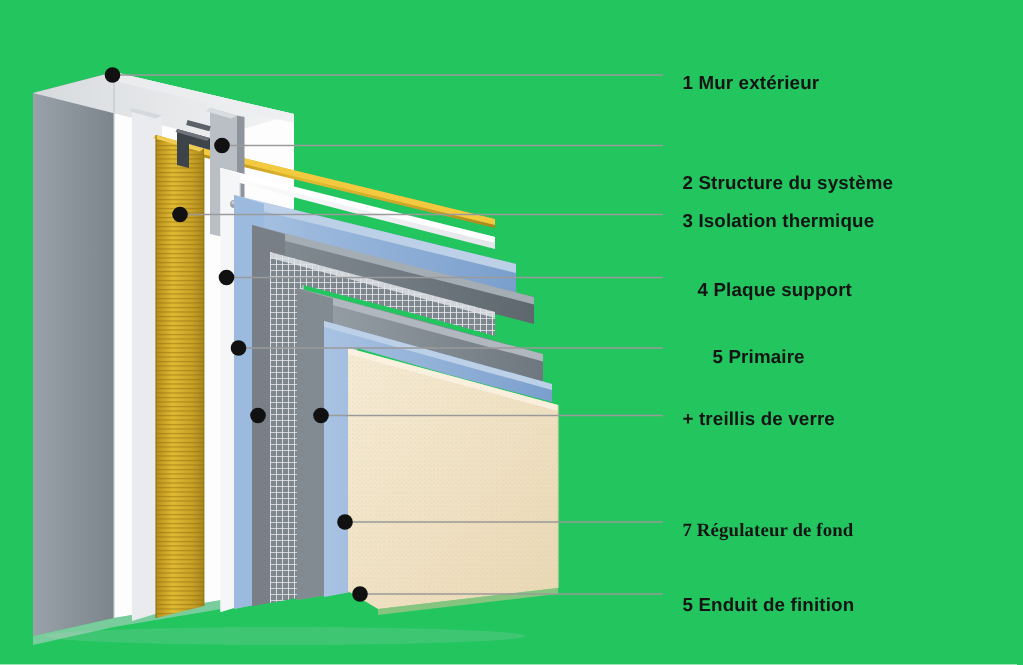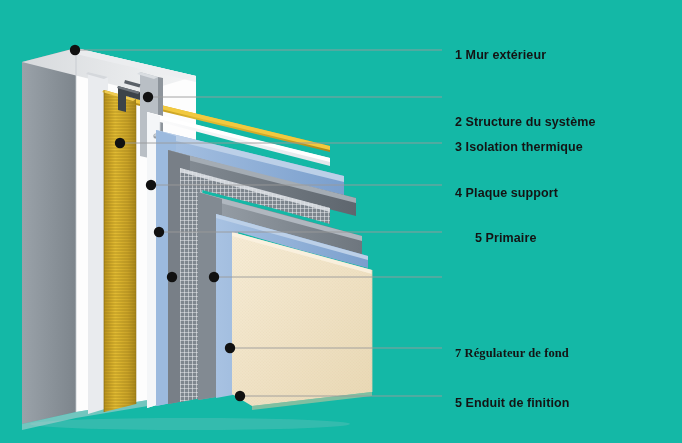--- a/index.html
+++ b/index.html
@@ -2,21 +2,21 @@
 <html><head>
 <meta charset="utf-8">
 <title>ETICS Wall Build-up Diagram</title>
 <style>
   html,body{margin:0;padding:0;background:#ffffff;}
   body{
     width:682px;height:443px;
     font-family:"Liberation Sans", sans-serif;
     overflow:hidden;position:relative;
   }
-  #stage{position:absolute;inset:0;width:682px;height:443px;background:#14b8a6;}
+  #stage{position:absolute;inset:0;width:682px;height:443px;background:#22c55e;}
   svg#diagram{position:absolute;left:0;top:0;width:682px;height:443px;display:block;}
 
   .callout-label{
     position:absolute;
     font-family:"Liberation Sans", sans-serif;
     font-size:12.5px;
     font-weight:bold;
     color:#141414;
     letter-spacing:0.1px;
     white-space:pre;
@@ -189,20 +189,20 @@
         <circle cx="172" cy="277" r="5.2" fill="#111111"></circle>
         <circle cx="230" cy="348" r="5.2" fill="#111111"></circle>
         <circle cx="240" cy="396" r="5.2" fill="#111111"></circle>
       </g>
   </svg>
 
   <div id="labels">
       <div class="callout-label" style="left: 455px; top: 48px;"><div>1 Mur extérieur</div></div>
       <div class="callout-label" style="left: 455px; top: 95px; margin-top: 20px;"><div>2 Structure du système</div></div>
       <div class="callout-label" style="left: 455px; top: 140px; text-align: center;"><div>3 Isolation thermique</div></div>
-      <div class="callout-label" style="left: 455px; top: 186px;"><div>4 Plaque support</div></div>
+      <div class="callout-label" style="left: 465px; top: 186px;"><div>4 Plaque support</div></div>
       <div class="callout-label" style="left: 455px; top: 231px; margin-left: 20px;"><div>5 Primaire</div></div>
-      <div class="callout-label" style="left: 455px; top: 272px;"></div>
+      <div class="callout-label" style="left: 455px; top: 272px;"><div>+ treillis de verre</div></div>
       <div class="callout-label" style="left: 455px; top: 346px; font-family: Liberation Serif, serif;"><div>7 Régulateur de fond</div></div>
       <div class="callout-label" style="left: 455px; top: 396px;"><div>5 Enduit de finition</div></div>
     </div>
 
 </div>
 
 </body></html>

